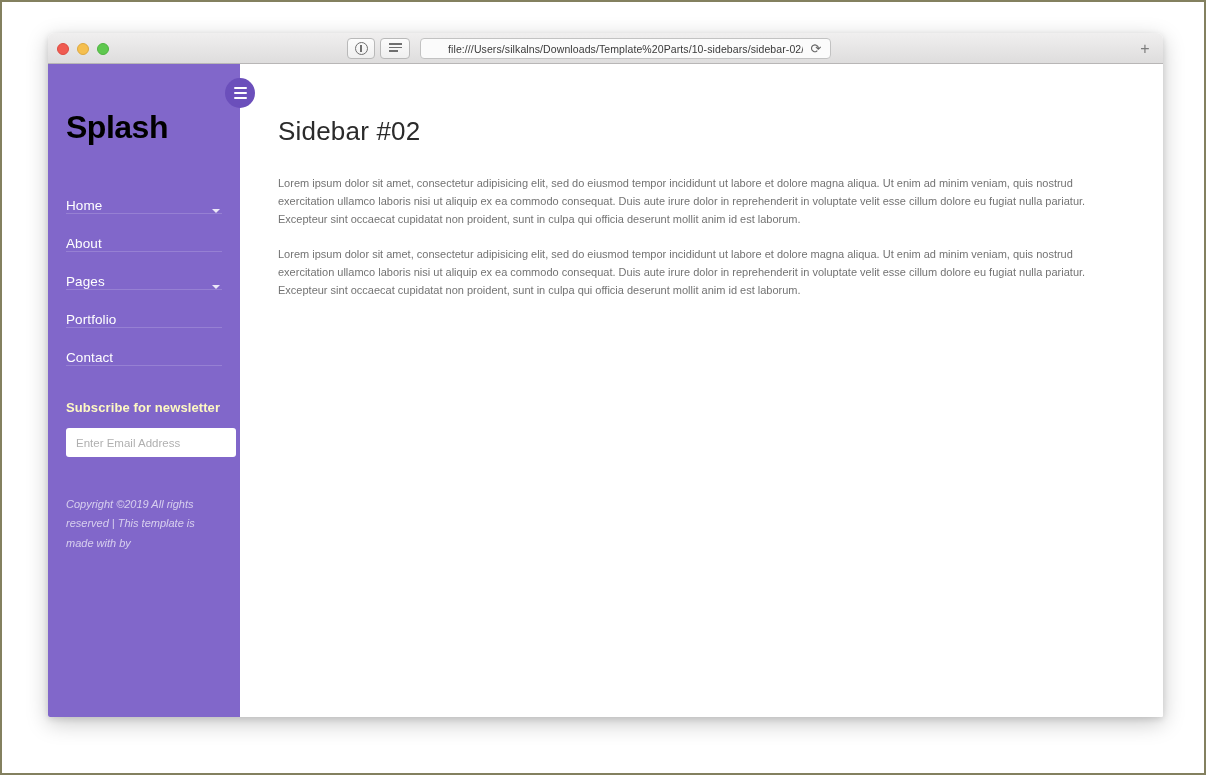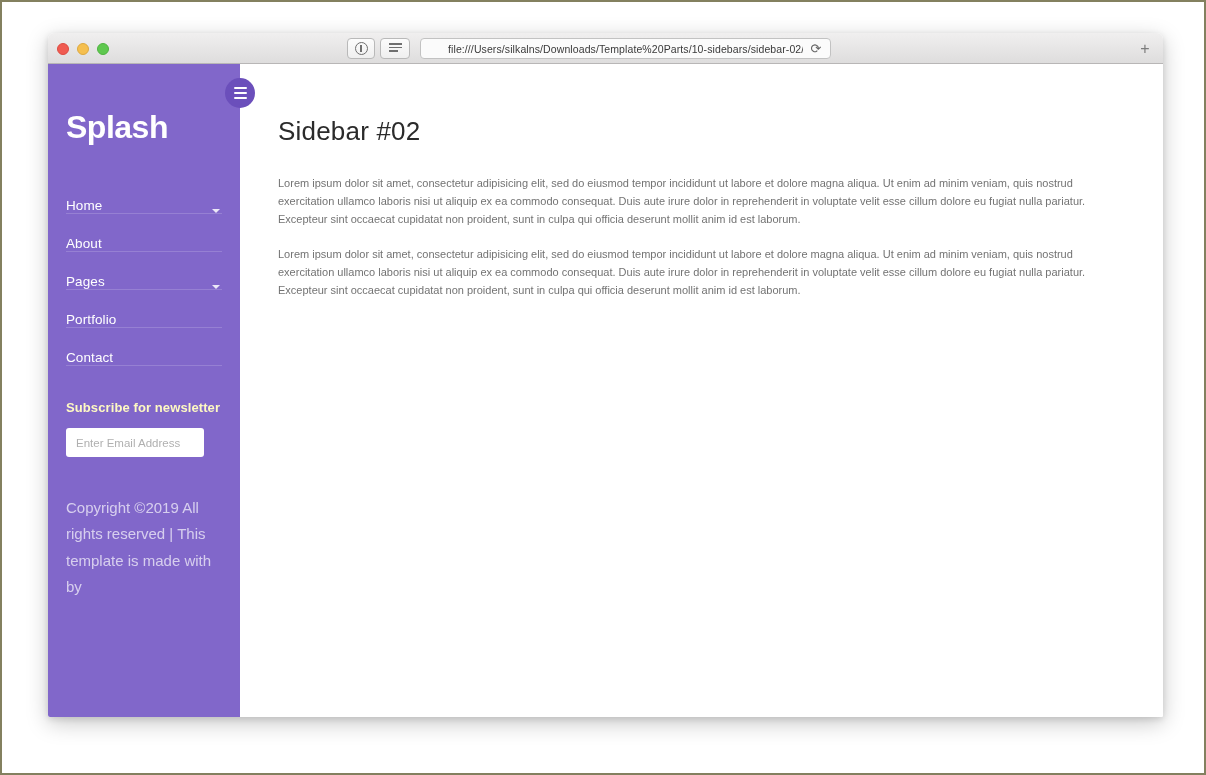--- a/index.html
+++ b/index.html
@@ -145,21 +145,21 @@
   
   #sidebar {
     width: 192px;
     flex: 0 0 192px;
     background: #8167ca;
     position: relative;
     padding: 0 18px;
   }
 
   #brand {
-    color: #ffffff;
+    color: #000000;
     font-size: 32px;
     font-weight: bold;
     letter-spacing: -0.5px;
     padding-top: 45px;
     padding-bottom: 4px;
   }
 
   #hamburger-btn {
     position: absolute;
     right: -15px;
@@ -205,39 +205,40 @@
 
   #newsletter-title {
     margin-top: 34px;
     color: #fef9c3;
     font-size: 13px;
     font-weight: bold;
     letter-spacing: 0.1px;
   }
   #email-input {
     margin-top: 13px;
-    width: 138px;
+    width: 170px;
     height: 29px;
     background: #ffffff;
     border: none;
     border-radius: 3px;
     padding: 0 10px;
     font-family: "Liberation Sans", sans-serif;
     font-size: 11.5px;
     color: #555;
     outline: none;
   }
   #email-input::placeholder { color: #b0b0b0; }
 
   #copyright {
     margin-top: 38px;
     color: rgba(255,255,255,0.68);
-    font-size: 15px;
+    font-size: 11px;
     line-height: 1.75;
     max-width: 150px;
+    font-style: italic;
   }
 
   
   #main {
     flex: 1;
     padding: 52px 48px 12px 38px;
     background: #ffffff;
   }
   #page-title {
     font-size: 26px;

